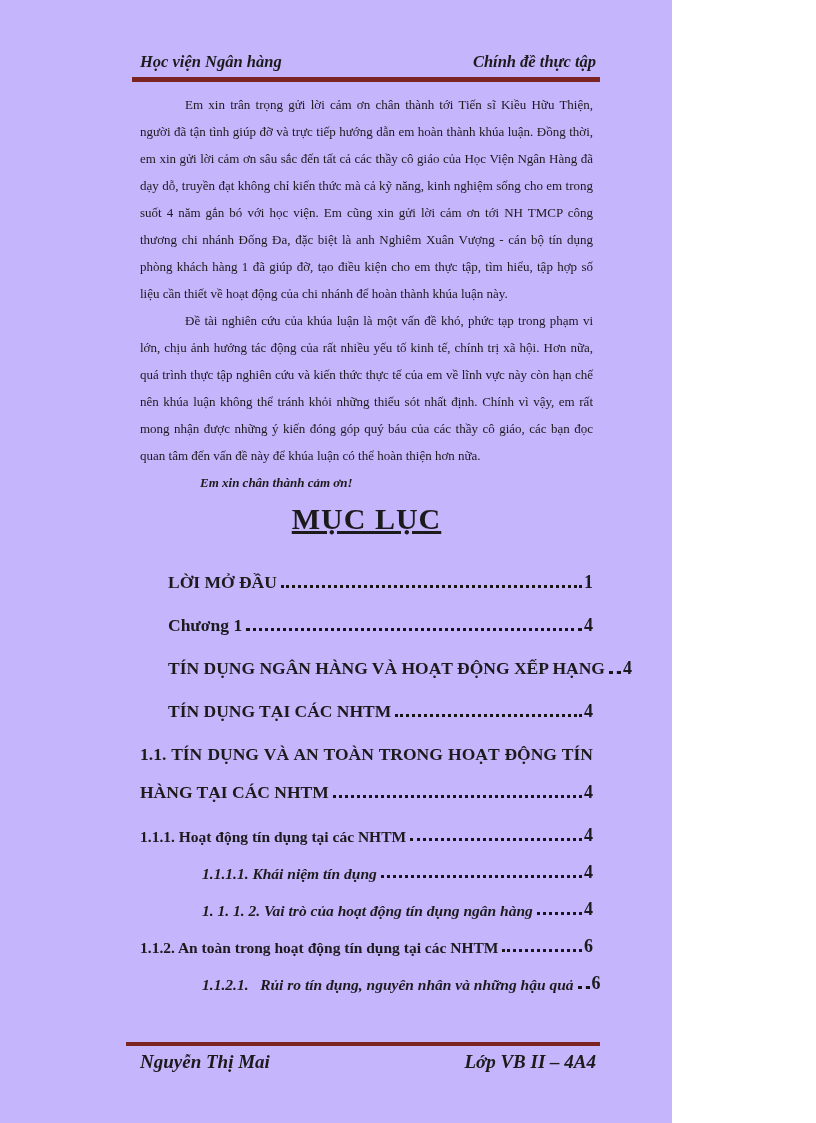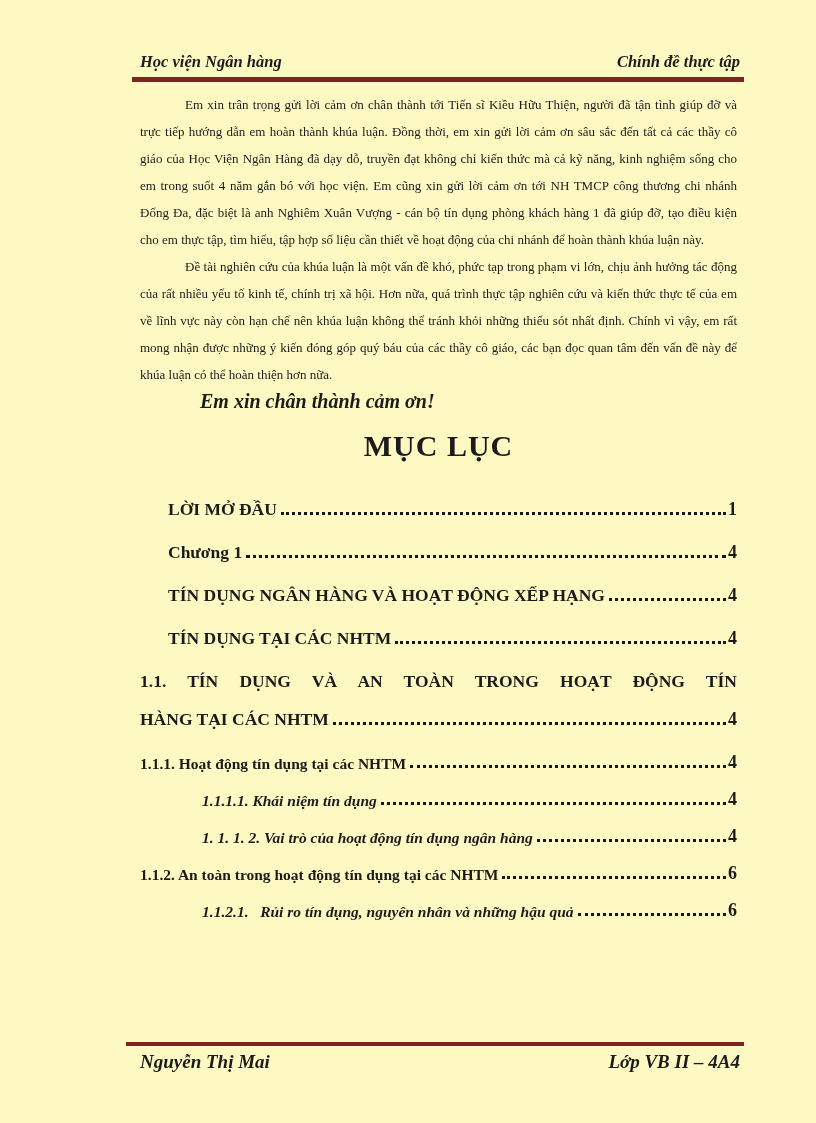--- a/index.html
+++ b/index.html
@@ -1,21 +1,21 @@
 <!DOCTYPE html>
 <html><head>
 <meta charset="utf-8">
 <style>
   * { margin: 0; padding: 0; box-sizing: border-box; }
   html, body { background: #ffffff; }
   .page {
     position: relative;
-    width: 816px;
+    width: 672px;
     height: 1123px;
-    background: #fef9c3;
+    background: #c4b5fd;
     font-family: "Liberation Serif", "DejaVu Serif", serif;
     color: #1b1b1b;
     overflow: hidden;
   }
   
   .running-head {
     display: flex;
     justify-content: space-between;
     padding: 52px 76px 0 140px;
     font-size: 16.5px;
@@ -52,32 +52,33 @@
   }
   
   main { padding: 9px 79px 0 140px; }
   .body-par {
     font-size: 13px;
     line-height: 27px;
     text-align: justify;
     text-indent: 45px;
   }
   .thanks {
-    font-size: 20px;
+    font-size: 13px;
     line-height: 27px;
     font-weight: bold;
     font-style: italic;
     margin-left: 60px;
   }
   .toc-title {
-    margin-top: 14px;
+    margin-top: 6px;
     text-align: center;
     font-size: 30px;
     font-weight: bold;
     letter-spacing: 1px;
+    text-decoration: underline;
   }
   
   .toc { margin-top: 36px; }
   .toc-row {
     display: flex;
     align-items: flex-end;
     font-weight: bold;
     margin-bottom: 22px;
   }
   .toc-row.l1 { font-size: 17.5px; }

